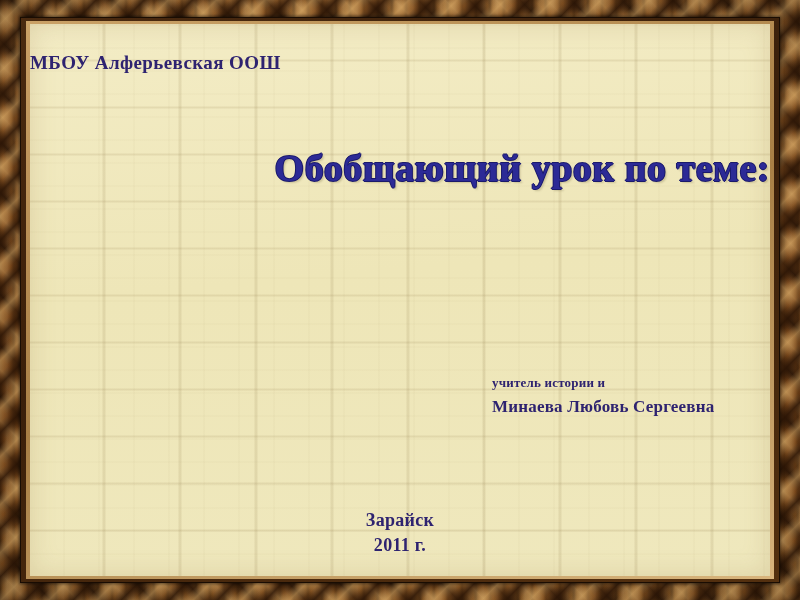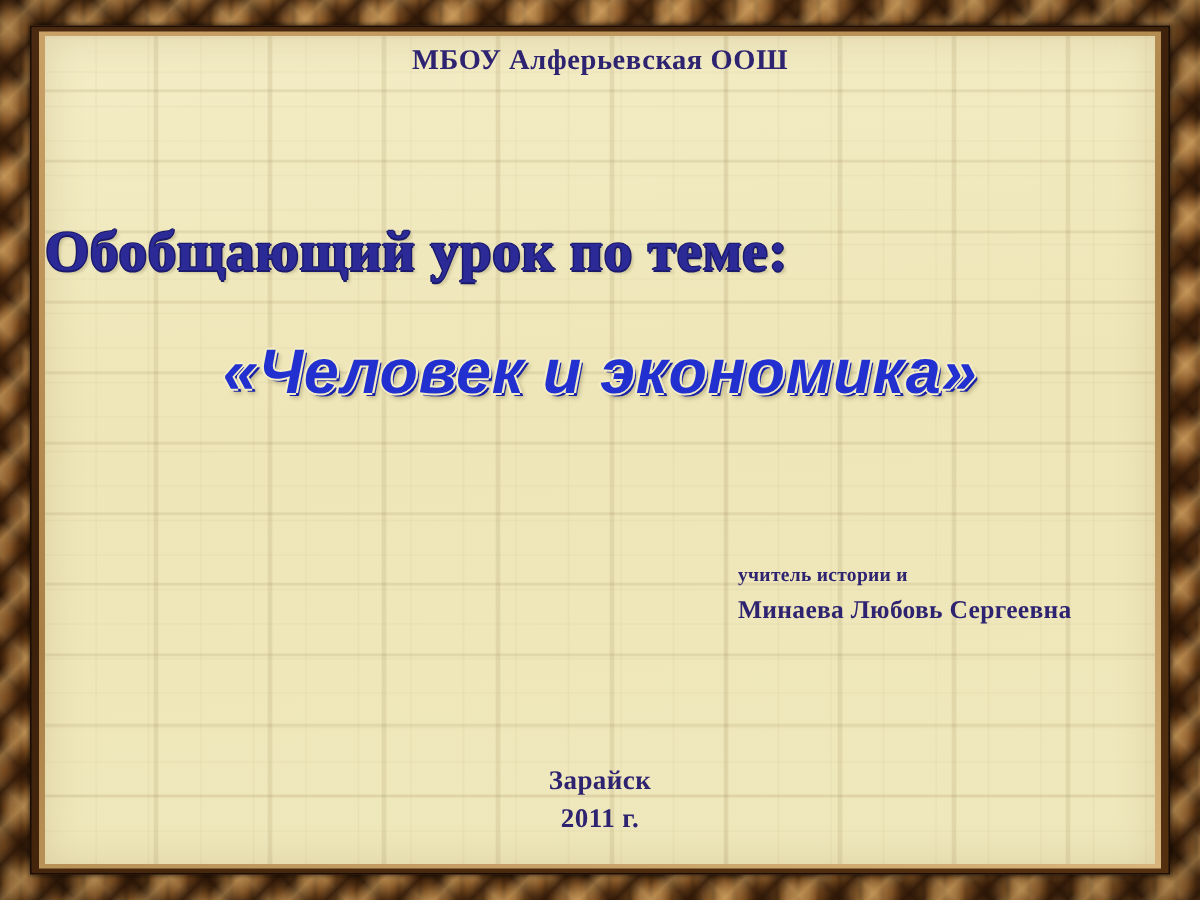--- a/index.html
+++ b/index.html
@@ -121,36 +121,36 @@
       linear-gradient(175deg, #f3ecc5 0%, #eee6b8 45%, #efe8bd 100%);
     box-shadow: inset 0 0 26px rgba(150,120,70,0.22);
     overflow: hidden;
   }
 
   
   .school-name {
     position: absolute;
     left: 0;
     right: 0;
-    top: 6px;
-    text-align: center;
+    top: 28px;
+    text-align: left;
     font-family: "Liberation Serif", "DejaVu Serif", serif;
     font-weight: bold;
     font-size: 19px;
     letter-spacing: 0.4px;
     color: #2e2370;
     white-space: nowrap;
   }
 
   .lesson-title {
     position: absolute;
     left: 0;
     right: 0;
     top: 122px;
-    text-align: left;
+    text-align: right;
     font-family: "Liberation Serif", "DejaVu Serif", serif;
     font-weight: bold;
     font-size: 38px;
     letter-spacing: 0.5px;
     color: #2c2a96;
     text-shadow:
       1px 0 0 #1b1a6b,
       -1px 0 0 #1b1a6b,
       0 1px 0 #1b1a6b,
       0 -1px 0 #1b1a6b,
@@ -238,21 +238,20 @@
     <div class="frame-inner-dark"></div>
     <div class="frame-bevel-light"></div>
   </div>
 
   <div class="paper">
 
     <div class="school-name">МБОУ Алферьевская ООШ</div>
 
     <div class="lesson-title">Обобщающий урок по теме:</div>
 
-    <div class="lesson-topic">«Человек и экономика»</div>
 
     <div class="author-block">
       <div class="author-role">учитель истории и</div>
       <div class="author-name">Минаева Любовь Сергеевна</div>
     </div>
 
     <div class="footer-block">
       <span class="footer-place">Зарайск</span>
       <span class="footer-year">2011 г.</span>
     </div>

